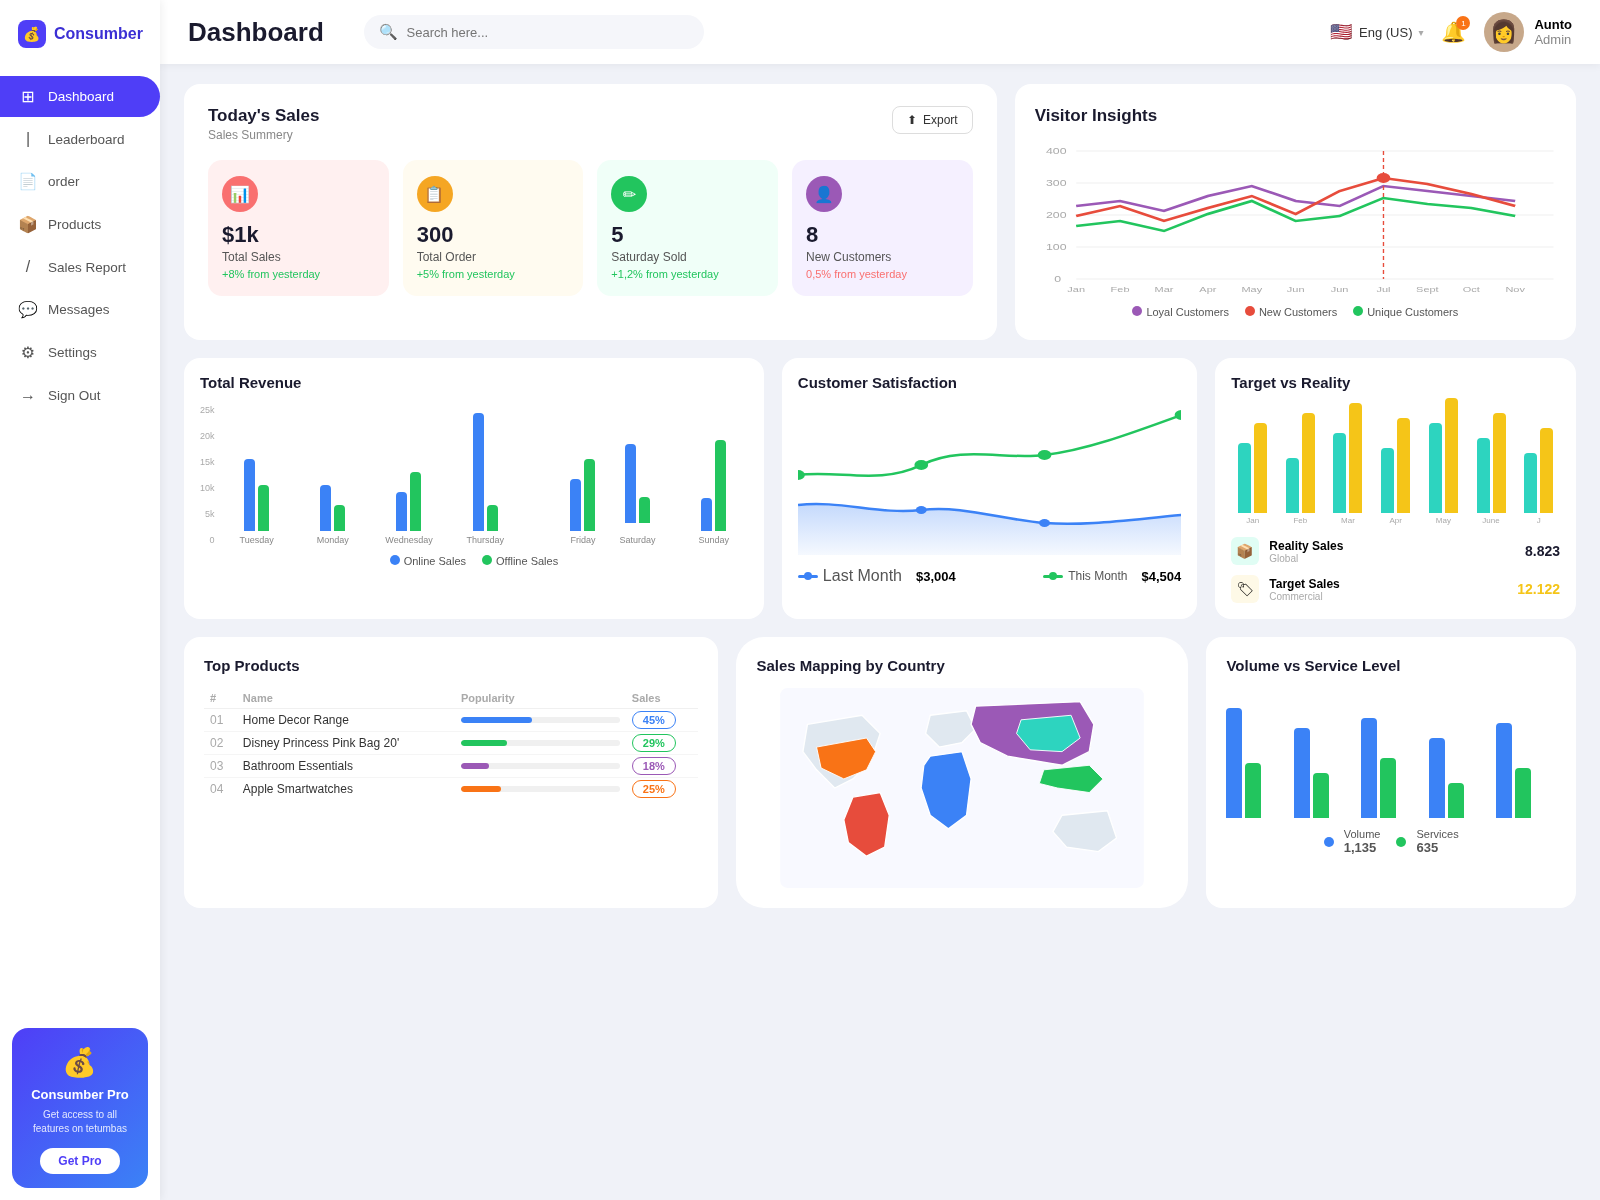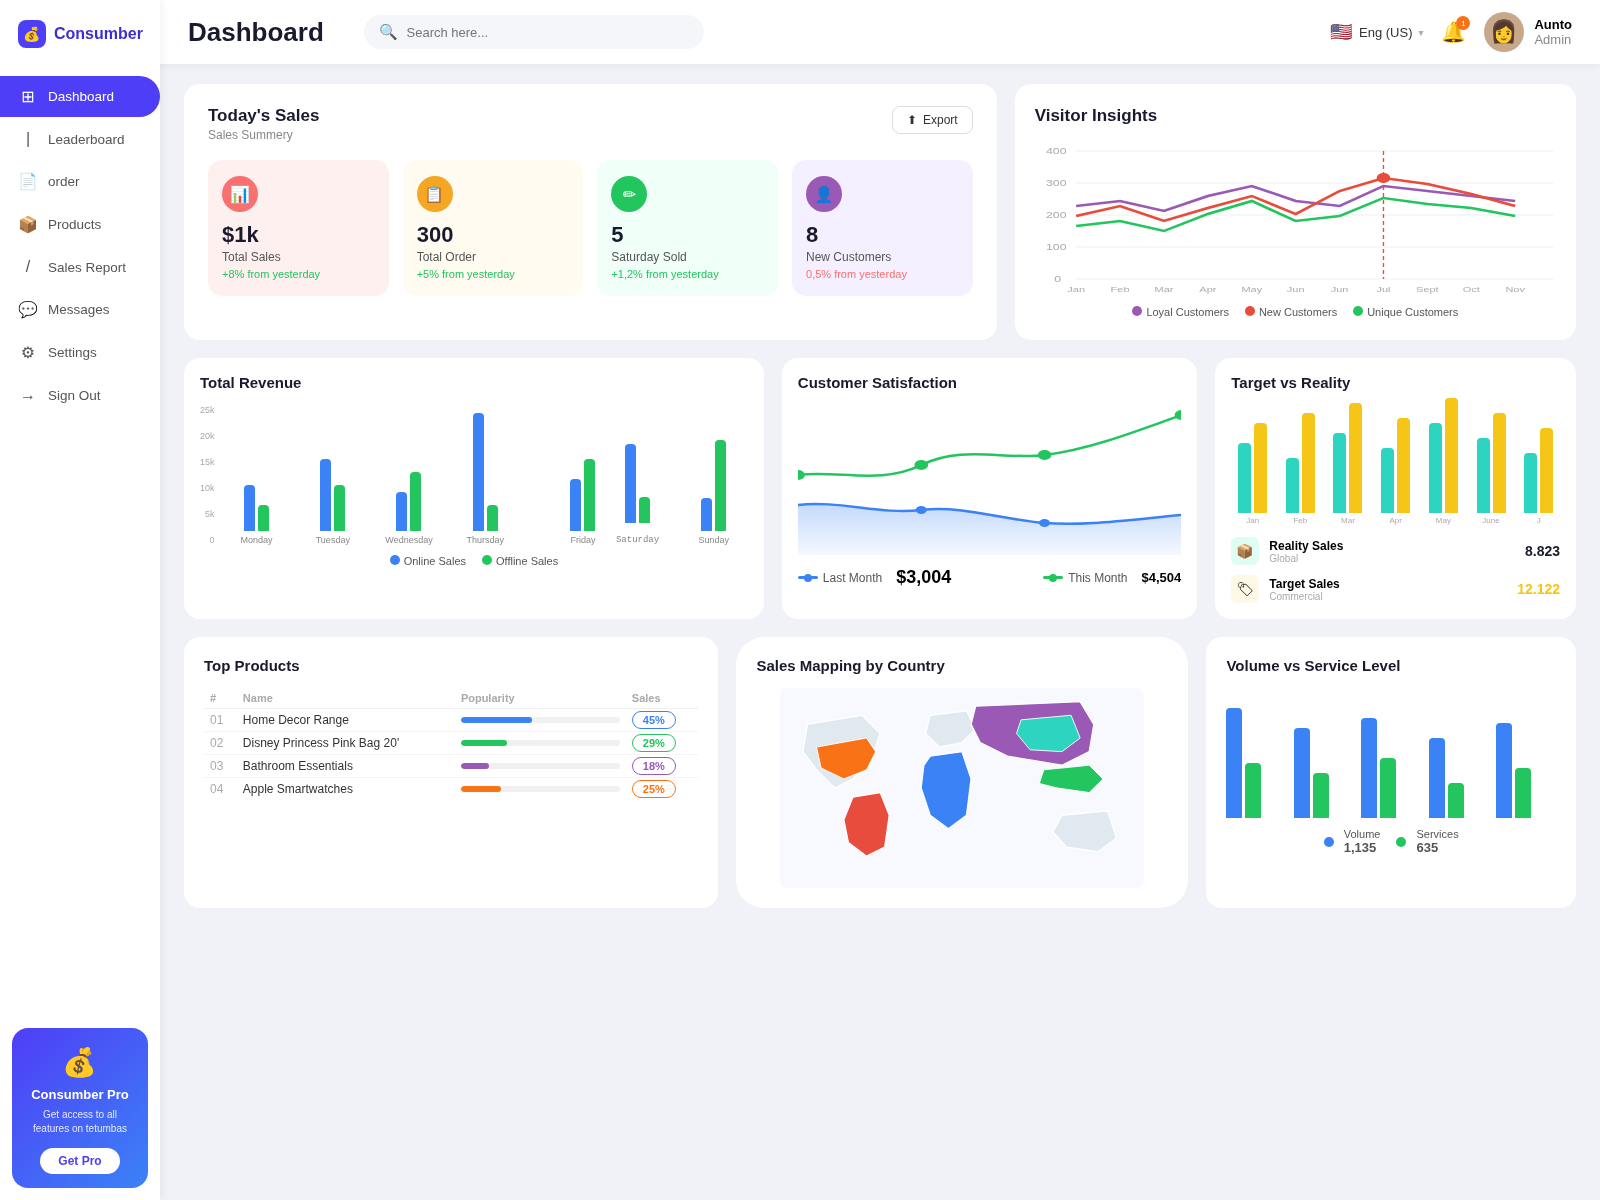--- a/index.html
+++ b/index.html
@@ -352,32 +352,32 @@
               <span>15k</span>
               <span>10k</span>
               <span>5k</span>
               <span>0</span>
           </div>
 
           <div style="display:flex;gap:8px;align-items:flex-end;flex:1;height:140px;">
 
             <div style="display:flex;flex-direction:column;align-items:center;flex:1;">
               <div style="display:flex;gap:3px;align-items:flex-end;height:130px;">
+                <div style="width:11px;background:#3b82f6;border-radius:4px 4px 0 0;height:72px;"></div>
+                <div style="width:11px;background:#22c55e;border-radius:4px 4px 0 0;height:46px;"></div>
+              </div>
+              <span style="font-size:9px;color:#888;margin-top:4px;white-space:nowrap;">Tuesday</span>
+            </div>
+
+            <div style="display:flex;flex-direction:column;align-items:center;flex:1;">
+              <div style="display:flex;gap:3px;align-items:flex-end;height:130px;">
                 <div style="width:11px;background:#3b82f6;border-radius:4px 4px 0 0;height:46px;"></div>
                 <div style="width:11px;background:#22c55e;border-radius:4px 4px 0 0;height:26px;"></div>
               </div>
               <span style="font-size:9px;color:#888;margin-top:4px;white-space:nowrap;">Monday</span>
-            </div>
-
-            <div style="display:flex;flex-direction:column;align-items:center;flex:1;">
-              <div style="display:flex;gap:3px;align-items:flex-end;height:130px;">
-                <div style="width:11px;background:#3b82f6;border-radius:4px 4px 0 0;height:72px;"></div>
-                <div style="width:11px;background:#22c55e;border-radius:4px 4px 0 0;height:46px;"></div>
-              </div>
-              <span style="font-size:9px;color:#888;margin-top:4px;white-space:nowrap;">Tuesday</span>
             </div>
 
             <div style="display:flex;flex-direction:column;align-items:center;flex:1;">
               <div style="display:flex;gap:3px;align-items:flex-end;height:130px;">
                 <div style="width:11px;background:#3b82f6;border-radius:4px 4px 0 0;height:39px;"></div>
                 <div style="width:11px;background:#22c55e;border-radius:4px 4px 0 0;height:59px;"></div>
               </div>
               <span style="font-size:9px;color:#888;margin-top:4px;white-space:nowrap;">Wednesday</span>
             </div>
 
@@ -395,21 +395,21 @@
                 <div style="width:11px;background:#22c55e;border-radius:4px 4px 0 0;height:72px;"></div>
               </div>
               <span style="font-size:9px;color:#888;margin-top:4px;white-space:nowrap;">Friday</span>
             </div>
 
             <div style="display:flex;flex-direction:column;align-items:center;flex:1;">
               <div style="display:flex;gap:3px;align-items:flex-end;height:130px;">
                 <div style="width:11px;background:#3b82f6;border-radius:4px 4px 0 0;height:79px;"></div>
                 <div style="width:11px;background:#22c55e;border-radius:4px 4px 0 0;height:26px;"></div>
               </div>
-              <span style="font-size:9px;color:#888;margin-top:12px;white-space:nowrap;font-family:Liberation Mono, monospace;">Saturday</span>
+              <span style="font-size:9px;color:#888;margin-top:12px;white-space:nowrap;">Saturday</span>
             </div>
 
             <div style="display:flex;flex-direction:column;align-items:center;flex:1;">
               <div style="display:flex;gap:3px;align-items:flex-end;height:130px;">
                 <div style="width:11px;background:#3b82f6;border-radius:4px 4px 0 0;height:33px;"></div>
                 <div style="width:11px;background:#22c55e;border-radius:4px 4px 0 0;height:91px;"></div>
               </div>
               <span style="font-size:9px;color:#888;margin-top:4px;white-space:nowrap;">Sunday</span>
             </div>
           </div>
@@ -443,23 +443,23 @@
             <circle cx="90" cy="105" r="4" fill="#3b82f6"></circle>
             <circle cx="180" cy="118" r="4" fill="#3b82f6"></circle>
           </svg>
         </div>
         <div class="sat-footer">
           <div class="sat-item">
             <div style="display:flex;align-items:center;gap:5px;">
               <div style="width:20px;height:3px;background:#3b82f6;border-radius:2px;position:relative;">
                 <div style="position:absolute;left:50%;top:50%;transform:translate(-50%,-50%);width:8px;height:8px;border-radius:50%;background:#3b82f6;"></div>
               </div>
-              <span style="font-size:12px;color:#555;">Last Month</span>
-            </div>
-            <div style="font-size:18px;font-weight:700;margin-left:8px;">$3,004</div>
+              <span style="font-size:16px;color:#555;">Last Month</span>
+            </div>
+            <div style="font-size:13px;font-weight:700;margin-left:8px;">$3,004</div>
           </div>
           <div class="sat-item">
             <div style="display:flex;align-items:center;gap:5px;">
               <div style="width:20px;height:3px;background:#22c55e;border-radius:2px;position:relative;">
                 <div style="position:absolute;left:50%;top:50%;transform:translate(-50%,-50%);width:8px;height:8px;border-radius:50%;background:#22c55e;"></div>
               </div>
               <span style="font-size:12px;color:#555;">This Month</span>
             </div>
             <div style="font-size:13px;font-weight:700;margin-left:8px;">$4,504</div>
           </div>

